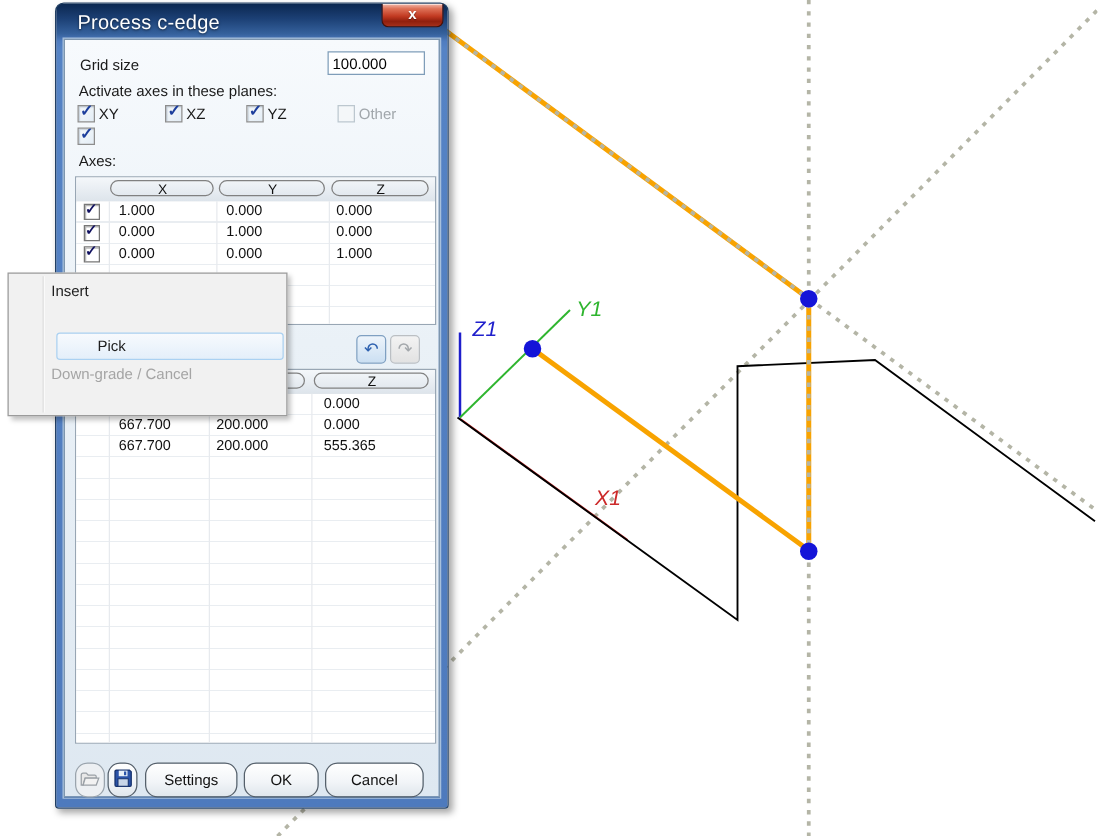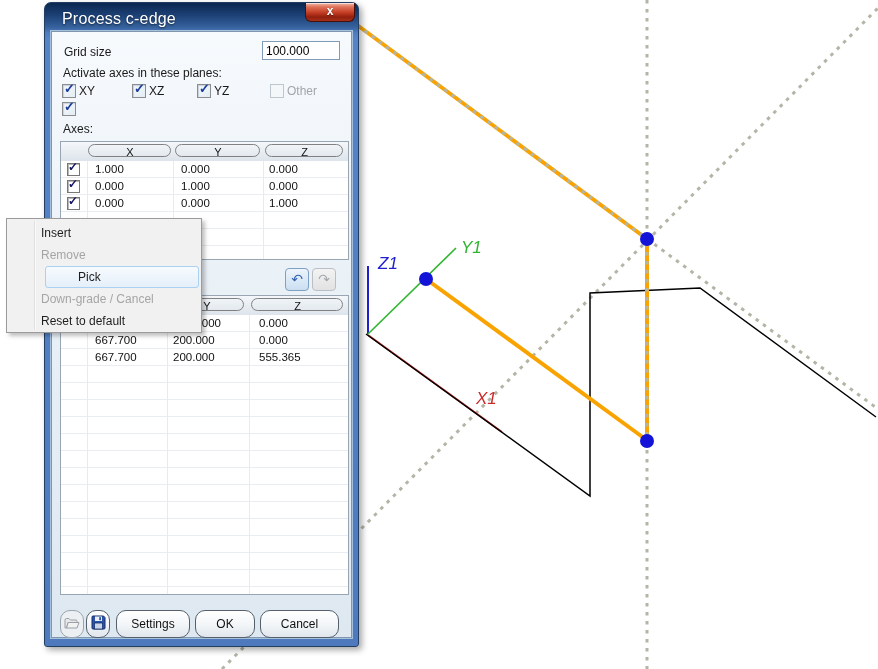--- a/index.html
+++ b/index.html
@@ -81,21 +81,21 @@
     background:linear-gradient(180deg,#FFFFFF 0%,#F2F5F8 55%,#DFE6EC 100%);
     font-size:12px;color:#111;text-align:center;cursor:pointer;
     font-family:"Liberation Sans",sans-serif;
   }
   .icon-btn{width:24px;padding:0;}
   .icon-btn.disabled{border-color:#9AA4AD;background:#EDF0F3;cursor:default;}
 
   
   .menu{
     position:absolute;left:6px;top:218px;width:194px;height:113px;z-index:30;
-    background:#F1F1F1;border:1px solid #9B9B9B;box-shadow:3px 3px 4px rgba(0,0,0,0.25);
+    background:#F1F1F1;border:1px solid #9B9B9B;box-shadow:3px 3px 4px rgba(0,0,0,0.25);padding-left:28px;
   }
   .menu-gutter{position:absolute;left:27px;top:2px;bottom:2px;width:1px;background:#E0E0E0;
     box-shadow:1px 0 0 #FAFAFA;}
   .menu-item{position:absolute;left:2px;right:2px;height:22px;line-height:22px;
     font-size:12px;color:#1E1E1E;padding-left:32px;cursor:pointer;}
   .menu-item.disabled{color:#A5A5A5;cursor:default;}
   .menu-item.hover{
     background:linear-gradient(180deg,#F7FAFD,#E4EFFA);
     border:1px solid #AAD1F2;border-radius:3px;line-height:20px;height:20px;
   }
@@ -257,17 +257,15 @@
     </button>
     <button class="btn" style="left:64px;width:74px;">Settings</button>
     <button class="btn" style="left:143px;width:60px;">OK</button>
     <button class="btn" style="left:208px;width:79px;">Cancel</button>
   </div>
 </div>
 
 <div class="menu">
   <div class="menu-gutter"></div>
   <div class="menu-item" style="top:3px;">Insert</div>
-  <div class="menu-item disabled" style="top:25px;">Remove</div>
   <div class="menu-item hover" style="top:47px;margin-left:36px;">Pick</div>
   <div class="menu-item disabled" style="top:69px;">Down-grade / Cancel</div>
-  <div class="menu-item" style="top:91px;">Reset to default</div>
 </div>
 
 </body></html>

